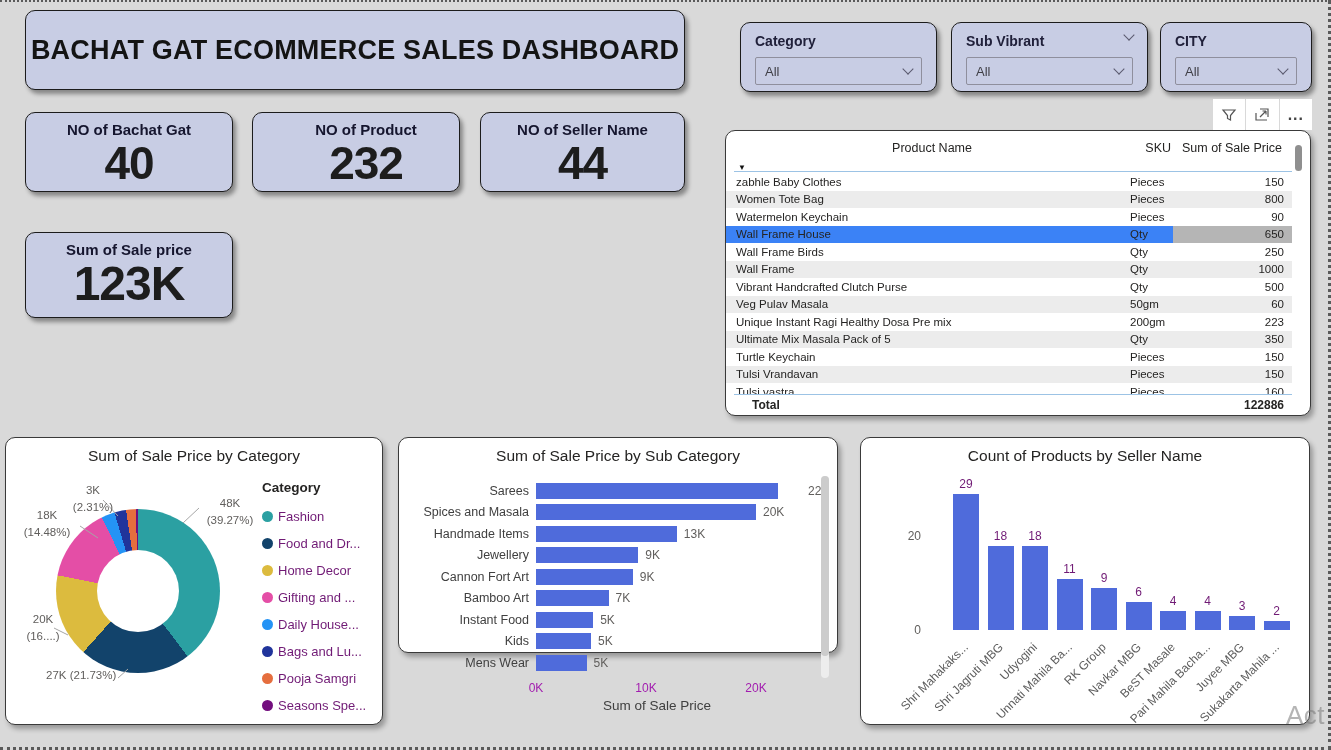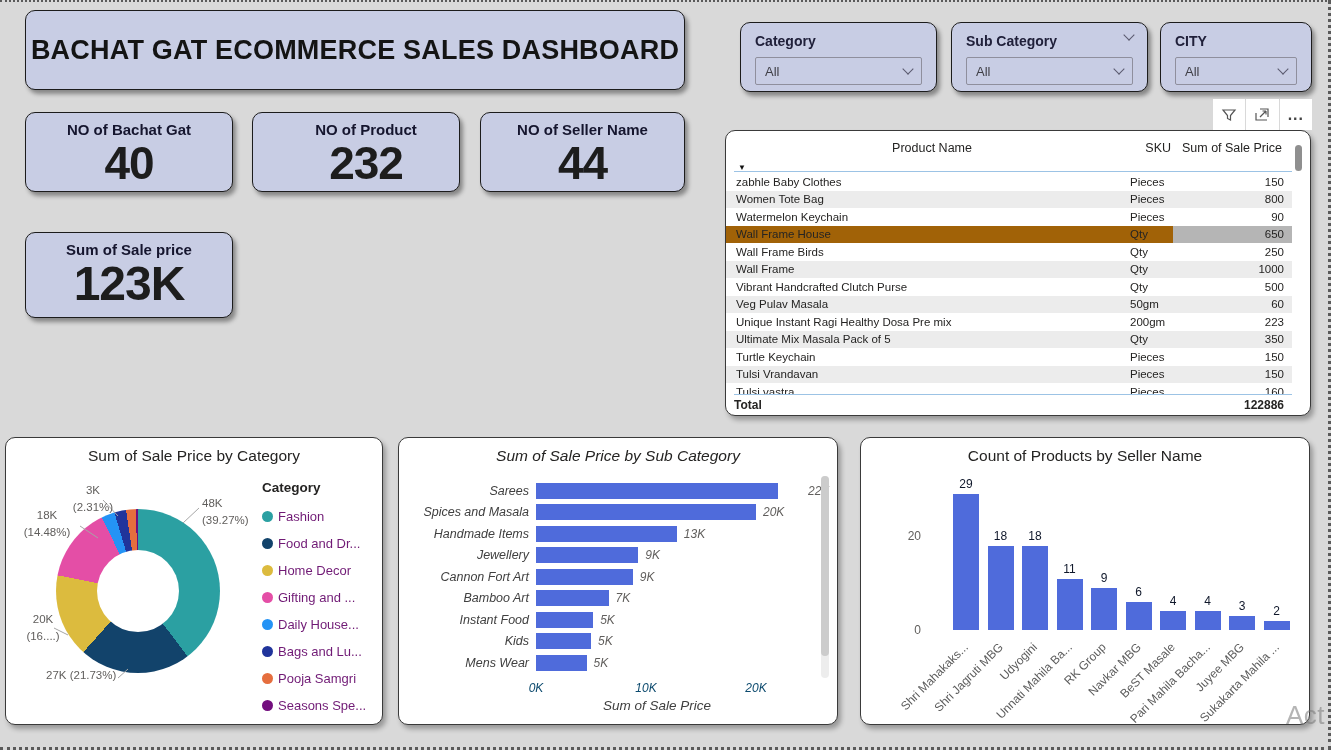--- a/index.html
+++ b/index.html
@@ -47,71 +47,71 @@
   .tbl { position:absolute; inset:0; font-size:11.5px; color:#252423; }
   .tbl-header { position:absolute; left:10px; right:20px; top:10px; height:22px; display:flex; font-size:12.5px; color:#252423; }
   .th-product { flex:1; text-align:center; }
   .th-sku { width:43px; text-align:right; }
   .th-price { width:119px; text-align:right; padding-right:8px; }
   .tbl-header-line { position:absolute; left:8px; right:18px; top:40px; border-top:1px solid #9cc3e5; }
   .sort-arrow { position:absolute; left:12px; top:32px; font-size:8px; color:#111; }
   .tbl-rows { position:absolute; left:0; right:18px; top:42px; height:221px; overflow:hidden; }
   .trow { display:flex; height:17.5px; align-items:center; }
   .trow.alt { background:#ececec; }
-  .trow.selected { background:#a16207; }
+  .trow.selected { background:#3b82f6; }
   .trow.selected .td-price { background:#b5b5b5; }
   .td-product { flex:1; padding-left:10px; white-space:nowrap; overflow:hidden; }
   .td-sku { width:43px; text-align:left; }
   .td-price { width:119px; text-align:right; padding-right:8px; height:100%; display:flex; align-items:center; justify-content:flex-end; }
   .tbl-bottom-line { position:absolute; left:8px; right:18px; top:263px; border-top:1px solid #9cc3e5; }
   .tbl-total { position:absolute; left:0; right:18px; top:264px; height:20px; display:flex; align-items:center; font-weight:700; font-size:12px; }
-  .tt-label { flex:1; padding-left:8px; }
+  .tt-label { flex:1; padding-left:26px; }
   .tt-value { width:119px; text-align:right; padding-right:8px; }
   .tbl-scroll-thumb { position:absolute; right:8px; top:14px; width:7px; height:26px; background:#8f8f8f; border-radius:4px; }
 
   
   .chart-title { position:absolute; top:9px; left:0; right:0; text-align:center; font-size:15.5px; font-weight:500; color:#252423; }
   #donut-card { left:5px; top:437px; width:378px; height:288px; }
-  #bar-card { left:398px; top:437px; width:440px; height:288px;font-style:italic; }
+  #bar-card { left:398px; top:437px; width:440px; height:216px; }
   #col-card { left:860px; top:437px; width:450px; height:288px; }
 
   
   .donut { position:absolute; left:50px; top:71px; width:164px; height:164px; border-radius:50%; }
   .donut-hole { position:absolute; left:41px; top:41px; width:82px; height:82px; border-radius:50%; background:#ffffff; }
   .dlabel { position:absolute; font-size:11.5px; color:#605E5C; line-height:17px; }
   .dl-a { left:64px; top:44px; width:46px; text-align:center; }
   .dl-b { left:8px; top:69px; width:66px; text-align:center; }
-  .dl-c { left:196px; top:57px; width:80px; text-align:left; }
+  .dl-c { left:184px; top:57px; width:80px; text-align:center; }
   .dl-d { left:10px; top:173px; width:54px; text-align:center; }
   .dl-e { left:40px; top:229px; width:120px; text-align:left; }
   .leader-svg { position:absolute; left:0; top:0; pointer-events:none; }
   .legend { position:absolute; left:256px; top:42px; width:118px; }
   .legend-title { font-size:13.5px; font-weight:700; color:#252423; margin-bottom:8px; }
   .legend-item { display:flex; align-items:center; height:27px; }
   .legend-dot { width:11px; height:11px; border-radius:50%; margin-right:5px; flex:none; }
   .legend-label { font-size:13px; color:#701a75; white-space:nowrap; overflow:hidden; }
 
   
   .bar-plot { position:absolute; left:0; top:42px; right:0; }
   .bar-row { position:absolute; left:0; right:16px; height:17px; display:flex; align-items:center; }
   .bar-cat { position:absolute; left:0; width:130px; text-align:right; font-size:12.5px; color:#404040; }
   .bar-track { position:absolute; left:137px; height:16px; }
   .bar-fill { height:100%; background:#4f6bdb; }
   .bar-val { position:absolute; font-size:12px; color:#605E5C; margin-left:7px; white-space:nowrap; }
-  .bar-xticks { position:absolute; top:243px; left:0; right:0; height:14px; font-size:12px; color:#0c4a6e; }
+  .bar-xticks { position:absolute; top:243px; left:0; right:0; height:14px; font-size:12px; color:#a21caf; }
   .bar-xtick { position:absolute; transform:translateX(-50%); }
   .bar-xlabel { position:absolute; top:260px; left:137px; width:242px; text-align:center; font-size:13.5px; color:#404040; }
   .bar-scroll { position:absolute; right:8px; top:38px; width:8px; height:202px; background:#ededed; border-radius:4px; }
   .bar-scroll-thumb { position:absolute; left:0; top:0; width:8px; height:180px; background:#cccccc; border-radius:4px; }
 
   
   .col-plot { position:absolute; left:0; top:0; right:0; bottom:0; }
   .col-ylabel { position:absolute; font-size:12px; color:#605E5C; width:30px; text-align:right; }
   .col-bar { position:absolute; background:#4f6bdb; width:26px; }
-  .col-val { position:absolute; font-size:12px; color:#0f172a; width:26px; text-align:center; }
+  .col-val { position:absolute; font-size:12px; color:#701a75; width:26px; text-align:center; }
   .col-xlab { position:absolute; width:160px; text-align:right; font-size:12px; color:#5c5c5c; transform:rotate(-45deg); transform-origin:100% 50%; white-space:nowrap; }
 
   .watermark { position:absolute; left:1286px; top:700px; font-size:26px; color:rgba(120,120,120,0.55); letter-spacing:0.5px; }
 </style>
 </head>
 <body>
 
 <div class="canvas">
 
   <div class="lav-card title-card">
@@ -120,21 +120,21 @@
 
   <div class="lav-card filter" id="filter-category">
     <div class="flabel">Category</div>
     <div class="fbox">
       <span class="fval">All</span>
       <span class="chev"></span>
     </div>
   </div>
   <div class="lav-card filter" id="filter-subcategory">
     <span class="chev filter-header-chev"></span>
-    <div class="flabel">Sub Category</div>
+    <div class="flabel">Sub Vibrant</div>
     <div class="fbox">
       <span class="fval">All</span>
       <span class="chev"></span>
     </div>
   </div>
   <div class="lav-card filter" id="filter-city">
     <div class="flabel">CITY</div>
     <div class="fbox">
       <span class="fval">All</span>
       <span class="chev"></span>

